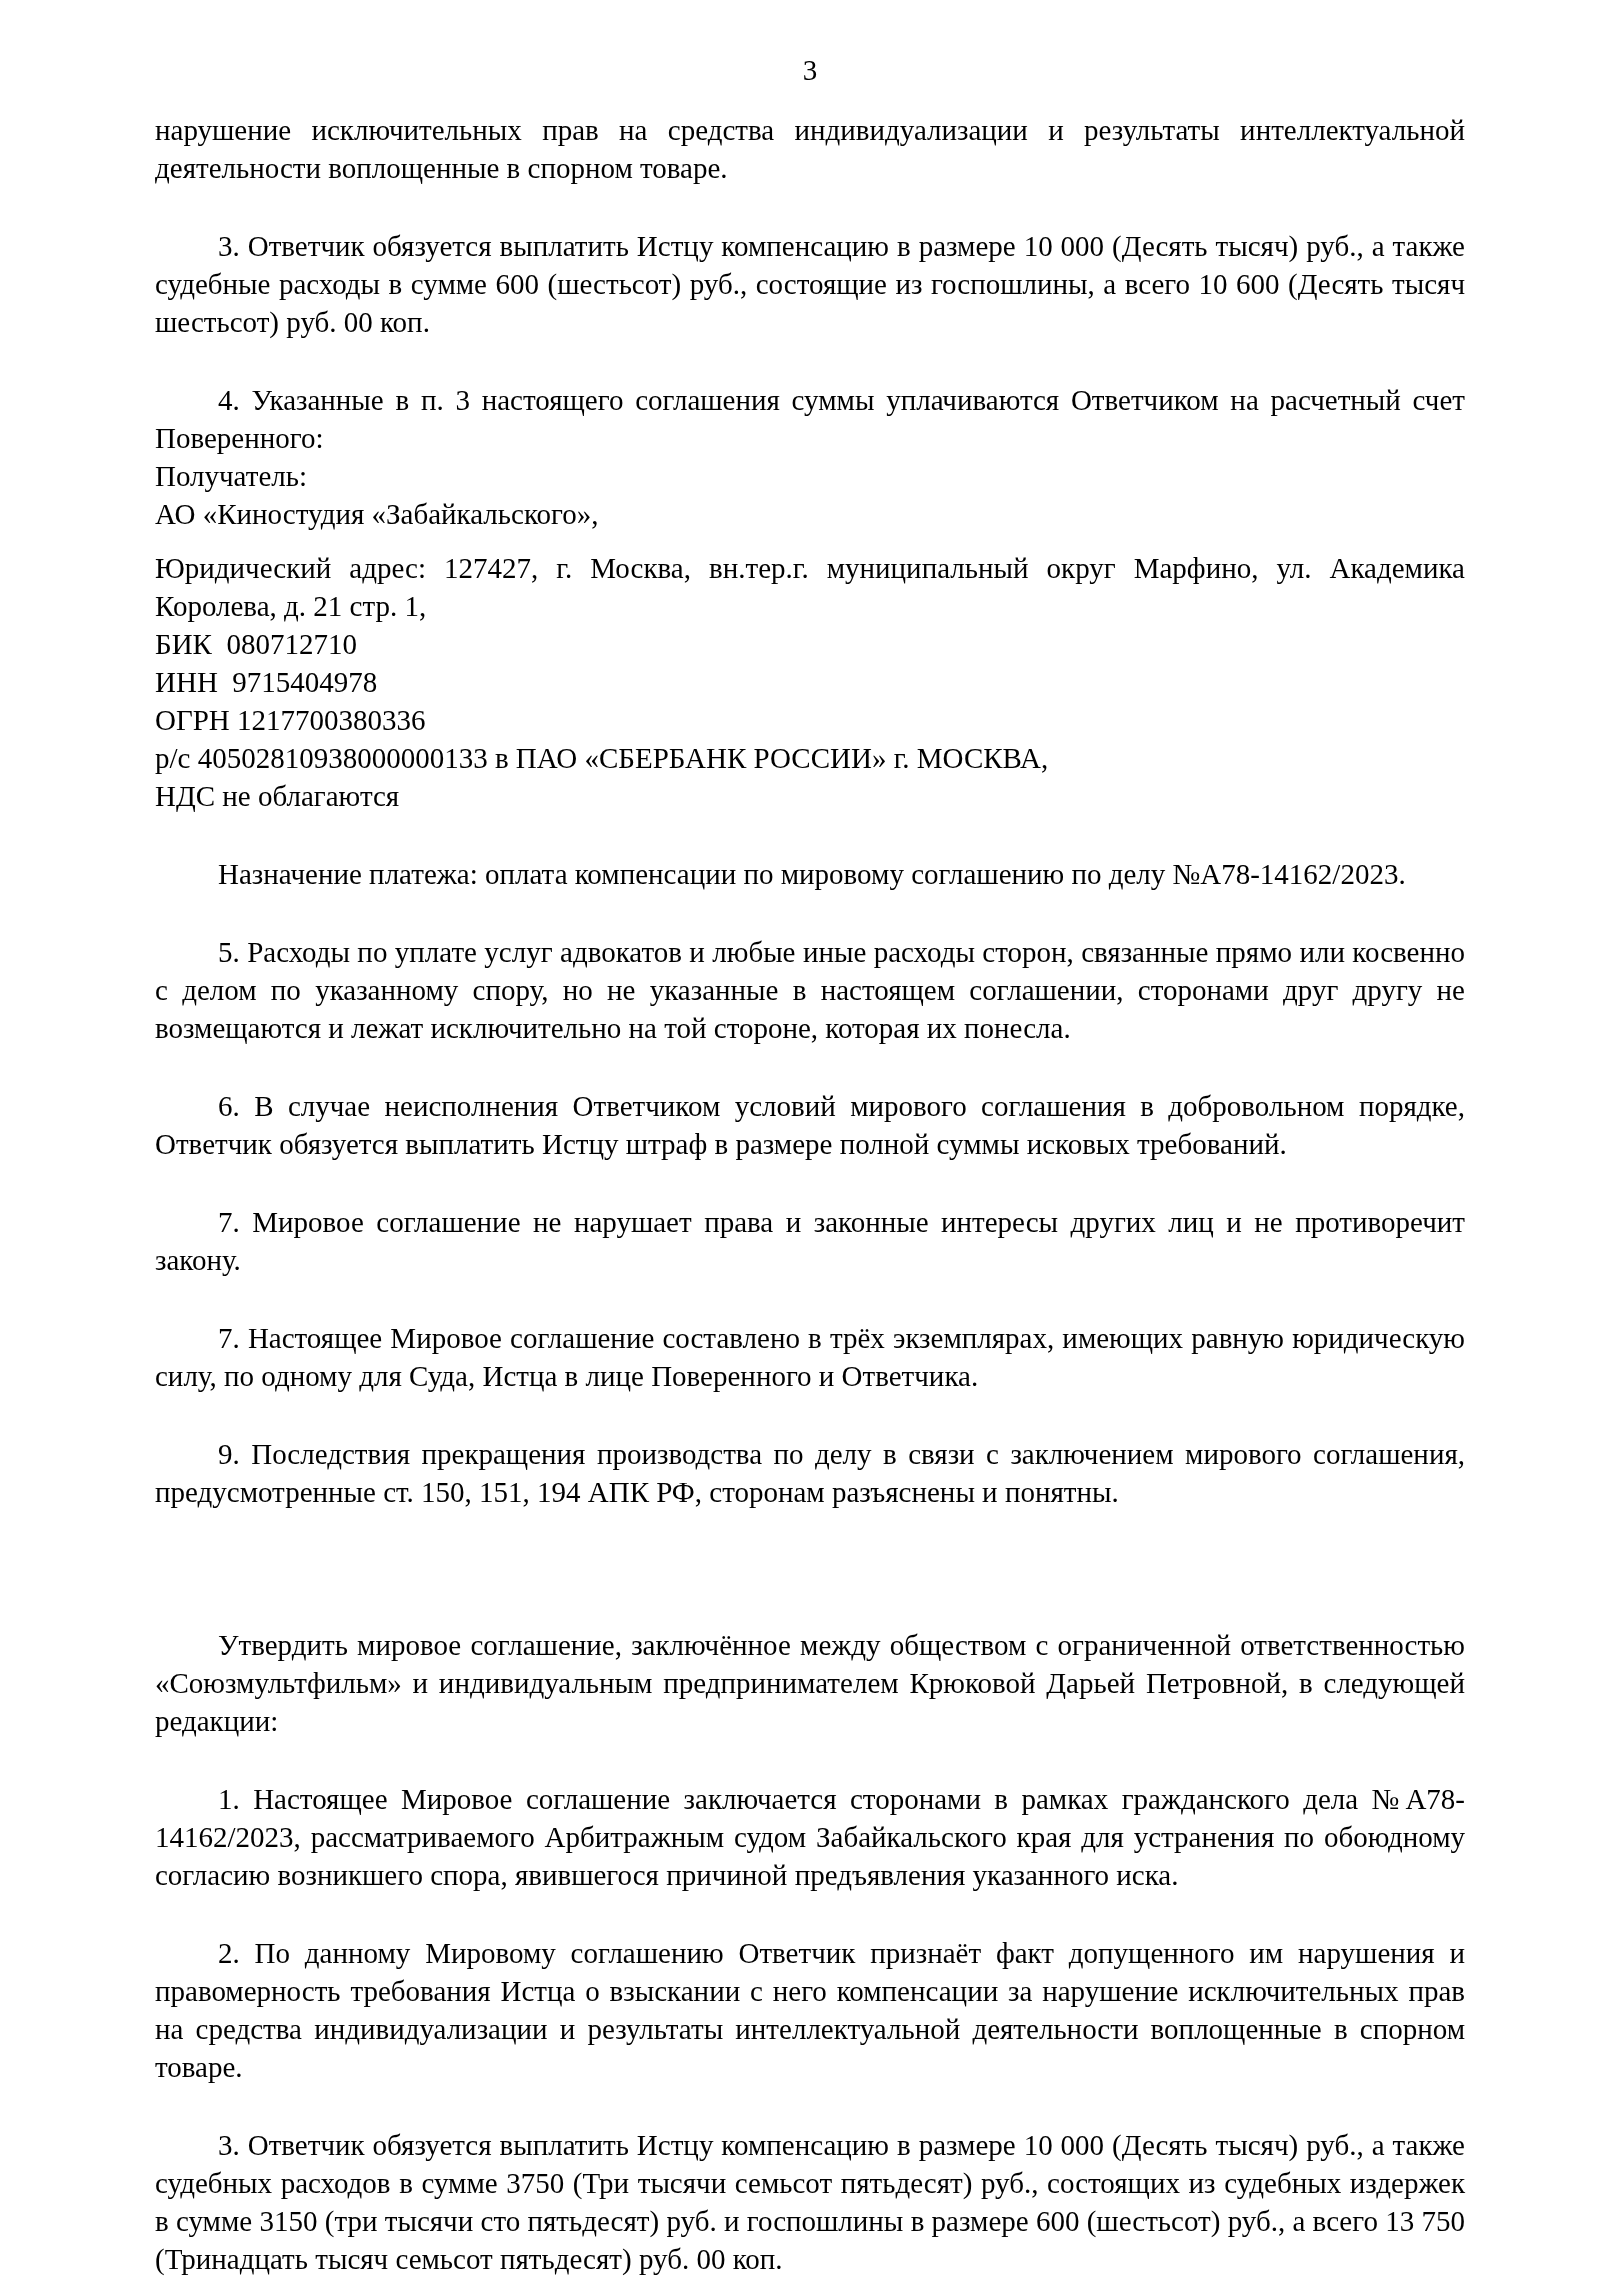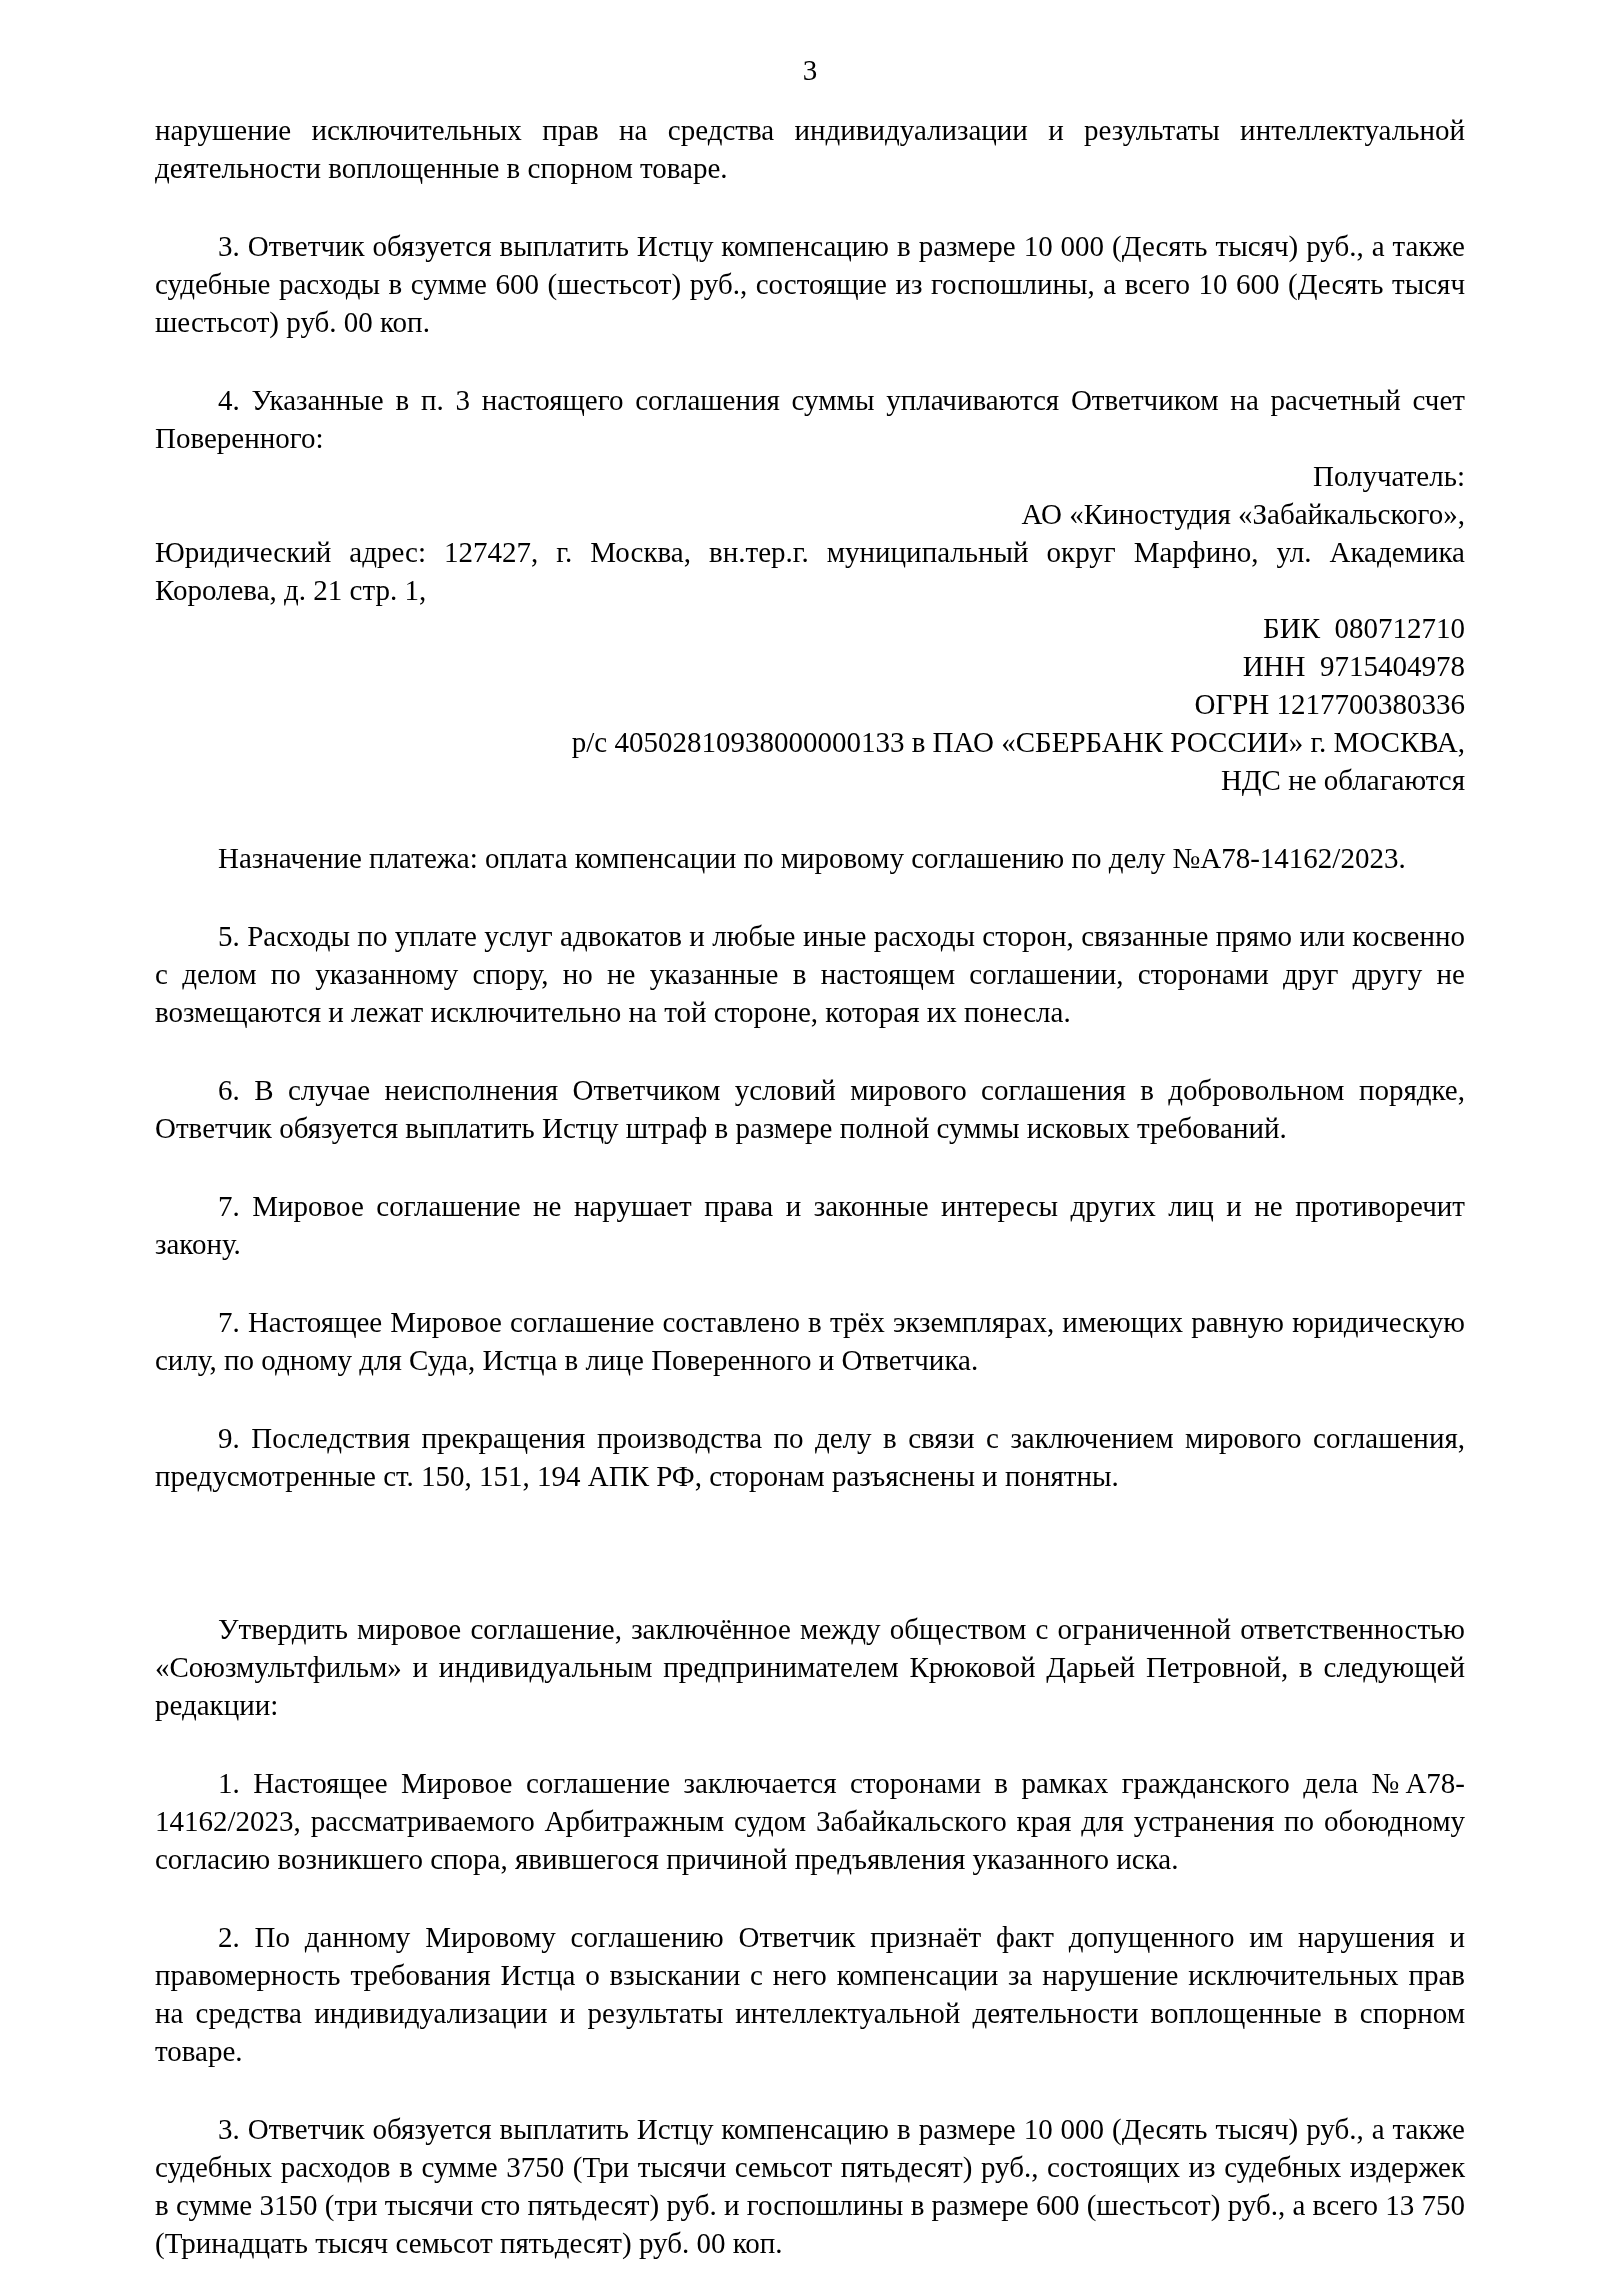--- a/index.html
+++ b/index.html
@@ -23,28 +23,29 @@
   .page-number {
     text-align: center;
     margin-bottom: 21.6px;
   }
   .body p {
     margin: 0;
     padding: 0;
   }
   .body p.flush {
     text-align: justify;
+    margin-top: 16px;
   }
   .body p.indent {
     text-align: justify;
     text-indent: 63px;
     margin-top: 40px;
   }
   .body p.plain {
-    text-align: right;
+    text-align: left;
     white-space: pre-wrap;
   }
   .body p.spacer {
     height: 75px;
   }
 </style>
 </head>
 <body>
 
 <div class="page">

